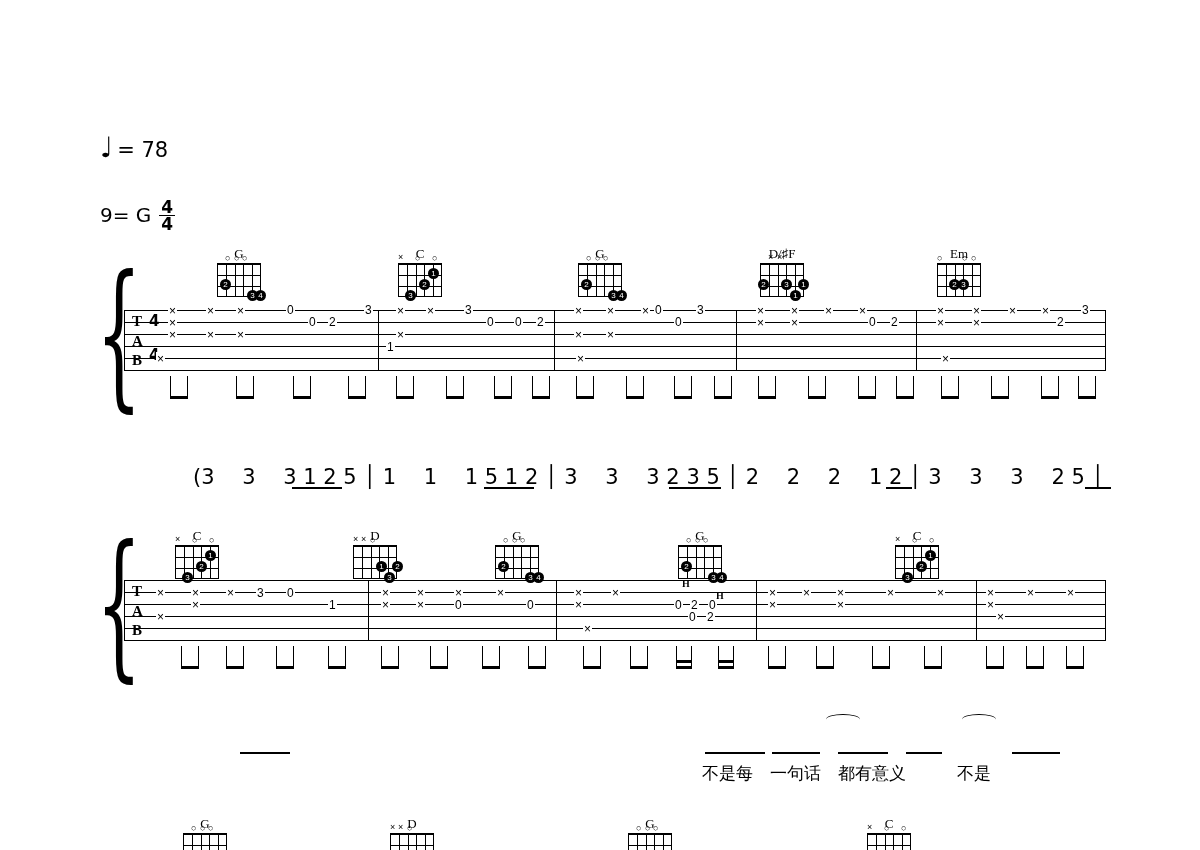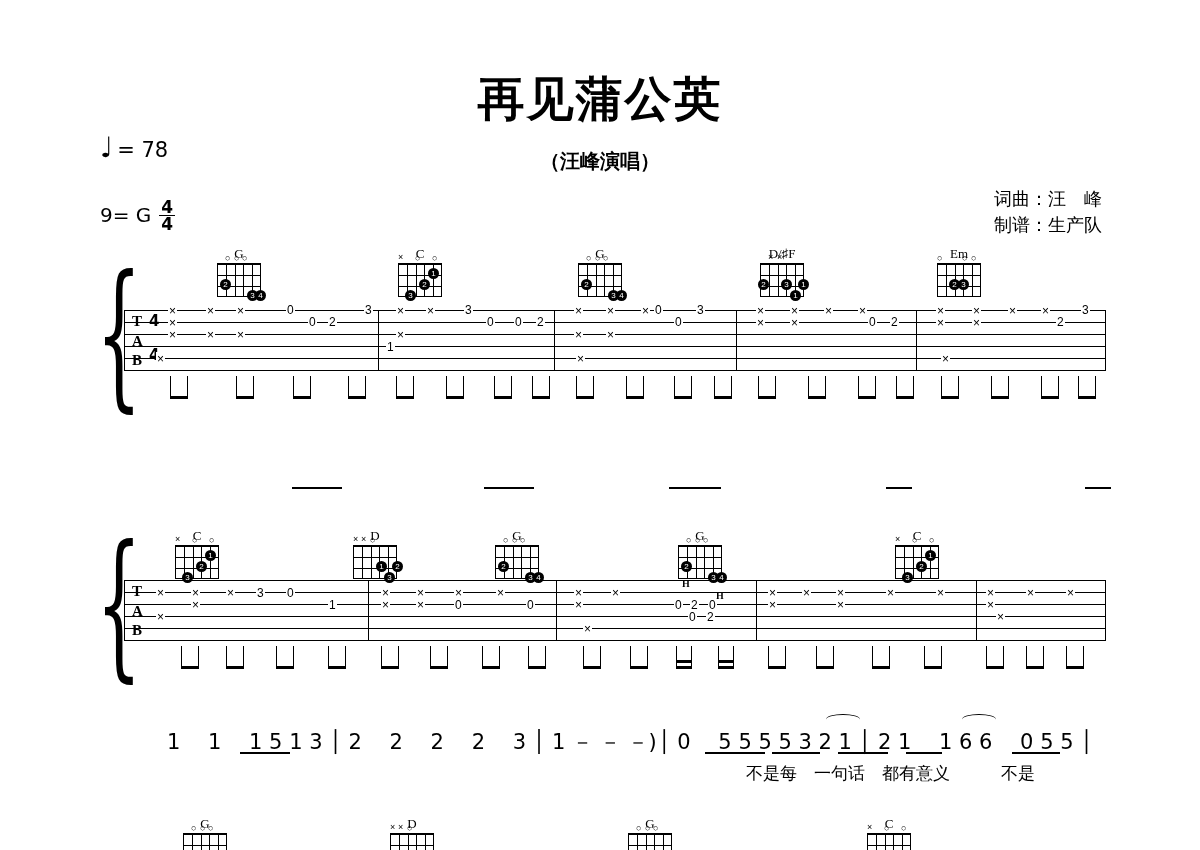--- a/index.html
+++ b/index.html
@@ -227,59 +227,52 @@
     font-family: "DejaVu Sans", sans-serif;
     font-size: 21px;
     white-space: pre;
     letter-spacing: 0;
   }
   .lyrics {
     position: absolute;
     font-family: "DejaVu Sans", sans-serif;
     font-size: 17px;
     white-space: pre;
-    margin-left: 44px;
   }
   .underbar {
     position: absolute;
     height: 1.5px;
     background: #000;
   }
   .tiearc {
     position: absolute;
     border-top: 1.5px solid #000;
     border-radius: 50%;
     height: 10px;
   }
 </style>
 </head>
 <body>
 
 <div class="sheet">
 
-  <div class="title">再见蒲公英</div>
-  <div class="subtitle">（汪峰演唱）</div>
 
   <div class="tempo">
     <span class="note-glyph">♩</span>
     <span>= 78</span>
   </div>
 
   <div class="keysig">
     <span>9= G</span>
     <span class="timesig">
       <span style="display:block;border-bottom:1.5px solid #000;padding:0 2px;">4</span>
       <span style="display:block;padding:0 2px;">4</span>
     </span>
   </div>
 
-  <div class="credits">
-    <div>词曲：汪　峰</div>
-    <div>制谱：生产队</div>
-  </div>
 
   <div class="chord" style="left:212px; top:246px;">
     <div class="cname">G</div>
     <div class="grid">
       <div class="vline" style="left:8px"></div>
         <div class="vline" style="left:17px"></div>
       <div class="vline" style="left:25px"></div>
         <div class="vline" style="left:34px"></div>
       <div class="hline" style="top:10px"></div>
         <div class="hline" style="top:21px"></div>
@@ -493,20 +486,21 @@
     <div class="stem" style="left:895px; top:66px; height:21px;"></div>
     <div class="stem" style="left:912px; top:66px; height:21px;"></div>
     <div class="beam" style="left:945px; top:86px; width:18px;"></div>
     <div class="stem" style="left:945px; top:66px; height:21px;"></div>
     <div class="stem" style="left:962px; top:66px; height:21px;"></div>
     <div class="beam" style="left:982px; top:86px; width:18px;"></div>
     <div class="stem" style="left:982px; top:66px; height:21px;"></div>
     <div class="stem" style="left:999px; top:66px; height:21px;"></div>
   </div>
 
+  <div class="jianpu" style="left:193px; top:463px;">(3　 3　 3 1 2 5 │ 1　 1　 1 5 1 2 │ 3　 3　 3 2 3 5 │ 2　 2　 2　 1 2 │ 3　 3　 3　 2 5 │</div>
   <div class="underbar" style="left:292px; top:487px; width:50px;"></div>
   <div class="underbar" style="left:484px; top:487px; width:50px;"></div>
   <div class="underbar" style="left:669px; top:487px; width:52px;"></div>
   <div class="underbar" style="left:886px; top:487px; width:26px;"></div>
   <div class="underbar" style="left:1085px; top:487px; width:26px;"></div>
 
   <div class="chord" style="left:170px; top:528px;">
     <div class="cname">C</div>
     <div class="grid">
       <div class="vline" style="left:8px"></div>
@@ -715,23 +709,21 @@
     <div class="stem" style="left:890px; top:66px; height:21px;"></div>
     <div class="stem" style="left:907px; top:66px; height:21px;"></div>
     <div class="beam" style="left:930px; top:86px; width:18px;"></div>
     <div class="stem" style="left:930px; top:66px; height:21px;"></div>
     <div class="stem" style="left:947px; top:66px; height:21px;"></div>
     <div class="beam" style="left:970px; top:86px; width:18px;"></div>
     <div class="stem" style="left:970px; top:66px; height:21px;"></div>
     <div class="stem" style="left:987px; top:66px; height:21px;"></div>
   </div>
 
-  <div class="jianpu" style="left:167px; top:728px;">1　 1　 1 5 1 3 │ 2　 2　 2　 2　 3 │ 1 － － －)</div>
   <div class="underbar" style="left:240px; top:752px; width:50px;"></div>
-  <div class="jianpu" style="left:658px; top:728px;">│ 0　 5 5 5 5 3 2 1 │ 2 1　 1 6 6　 0 5 5 │</div>
   <div class="underbar" style="left:705px; top:752px; width:60px;"></div>
   <div class="underbar" style="left:772px; top:752px; width:48px;"></div>
   <div class="underbar" style="left:838px; top:752px; width:50px;"></div>
   <div class="underbar" style="left:906px; top:752px; width:36px;"></div>
   <div class="underbar" style="left:1012px; top:752px; width:48px;"></div>
   <div class="tiearc" style="left:826px; top:714px; width:34px;"></div>
   <div class="tiearc" style="left:962px; top:714px; width:34px;"></div>
 
   <div class="lyrics" style="left:702px; top:762px;">不是每　一句话　都有意义　　　不是</div>
 

